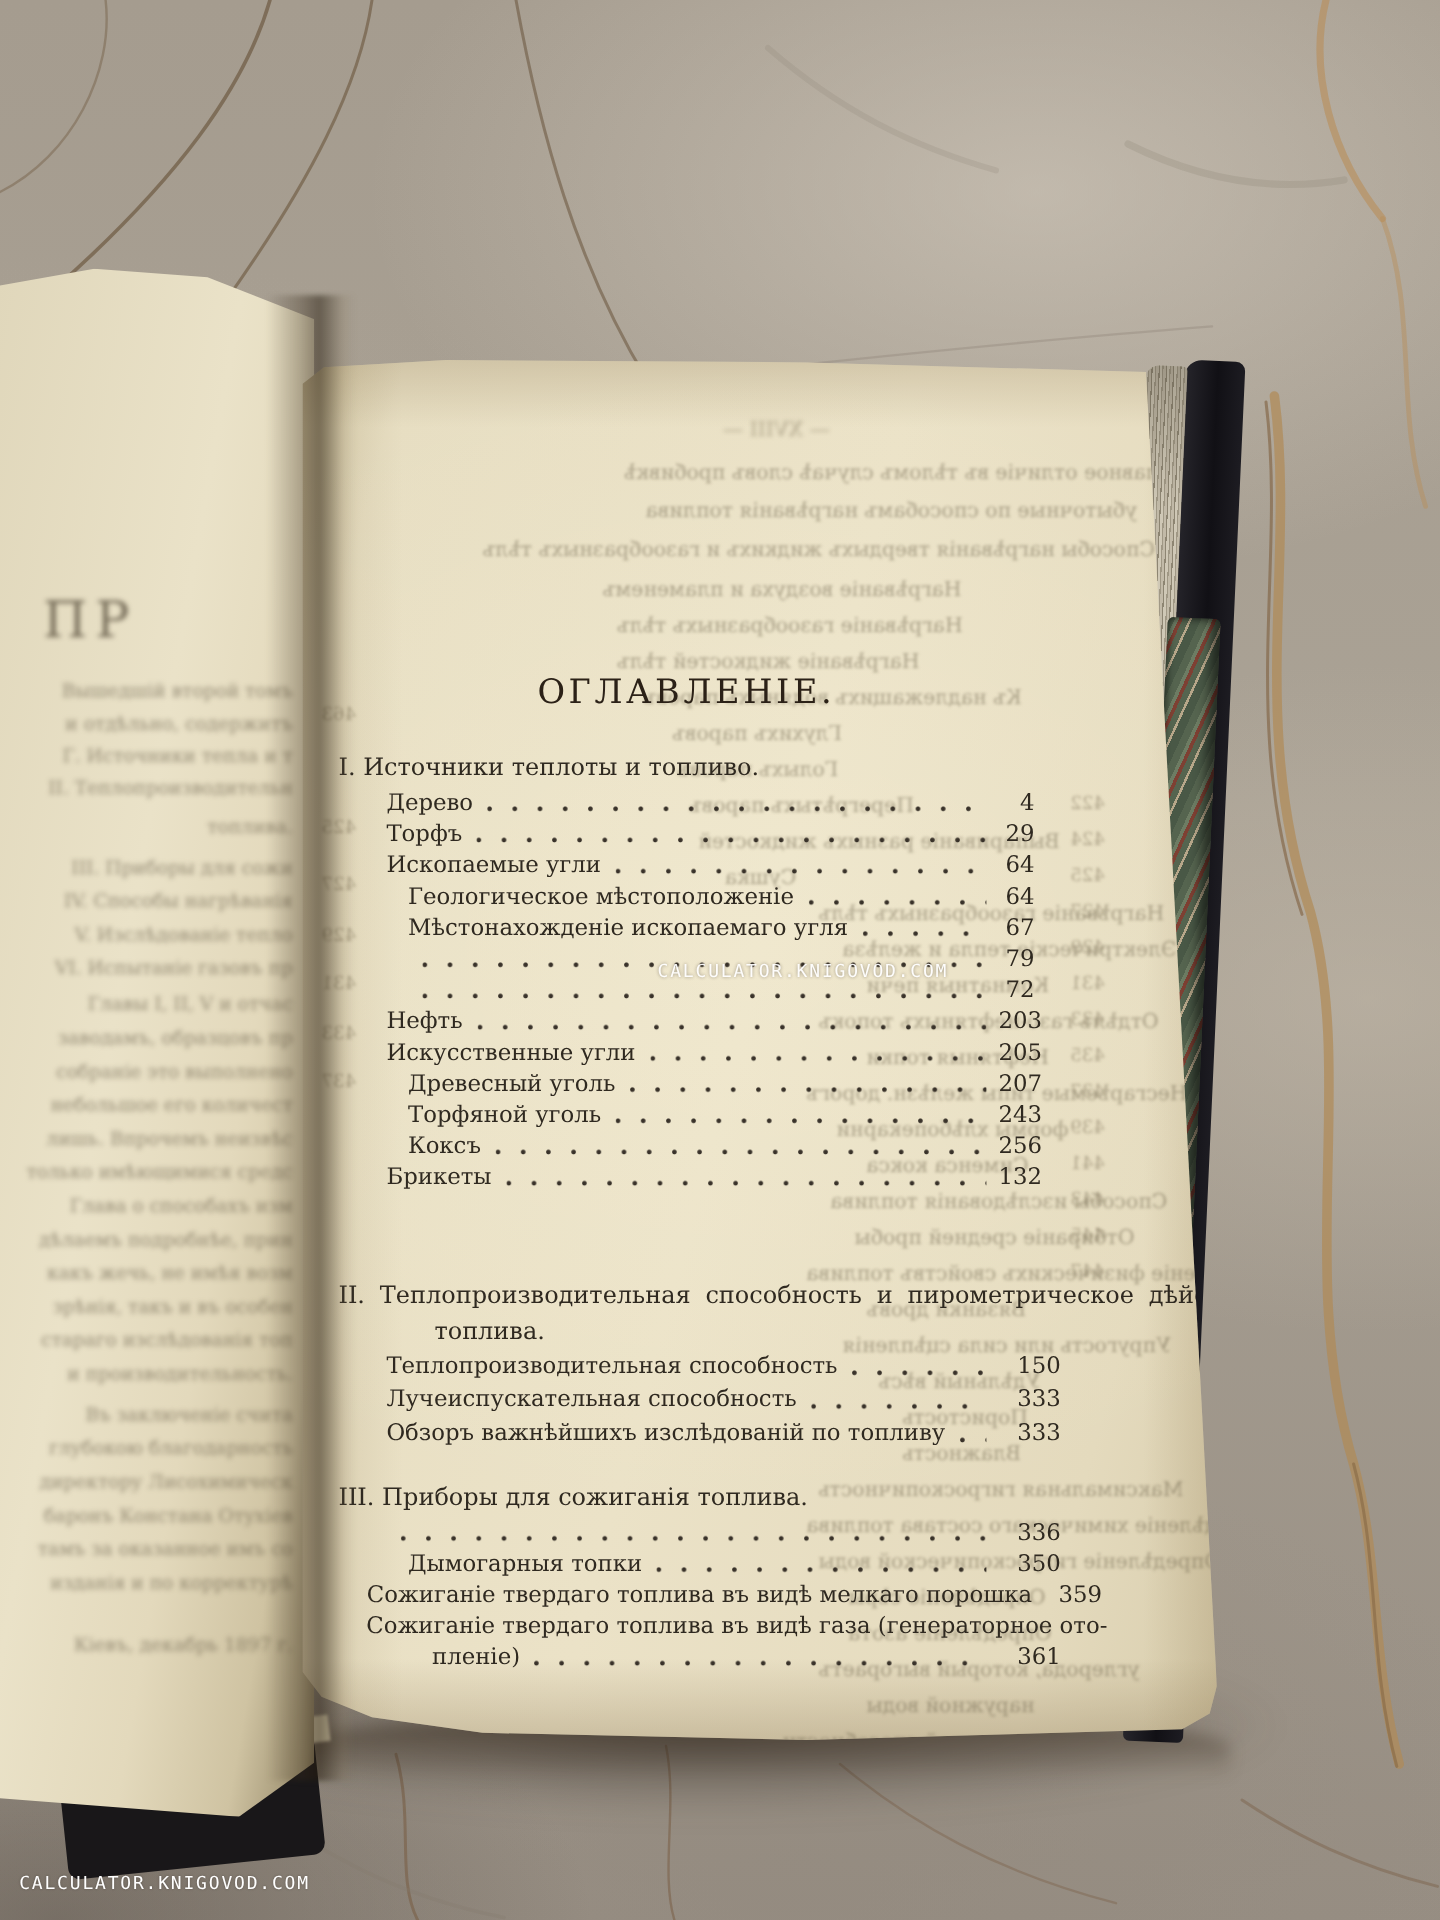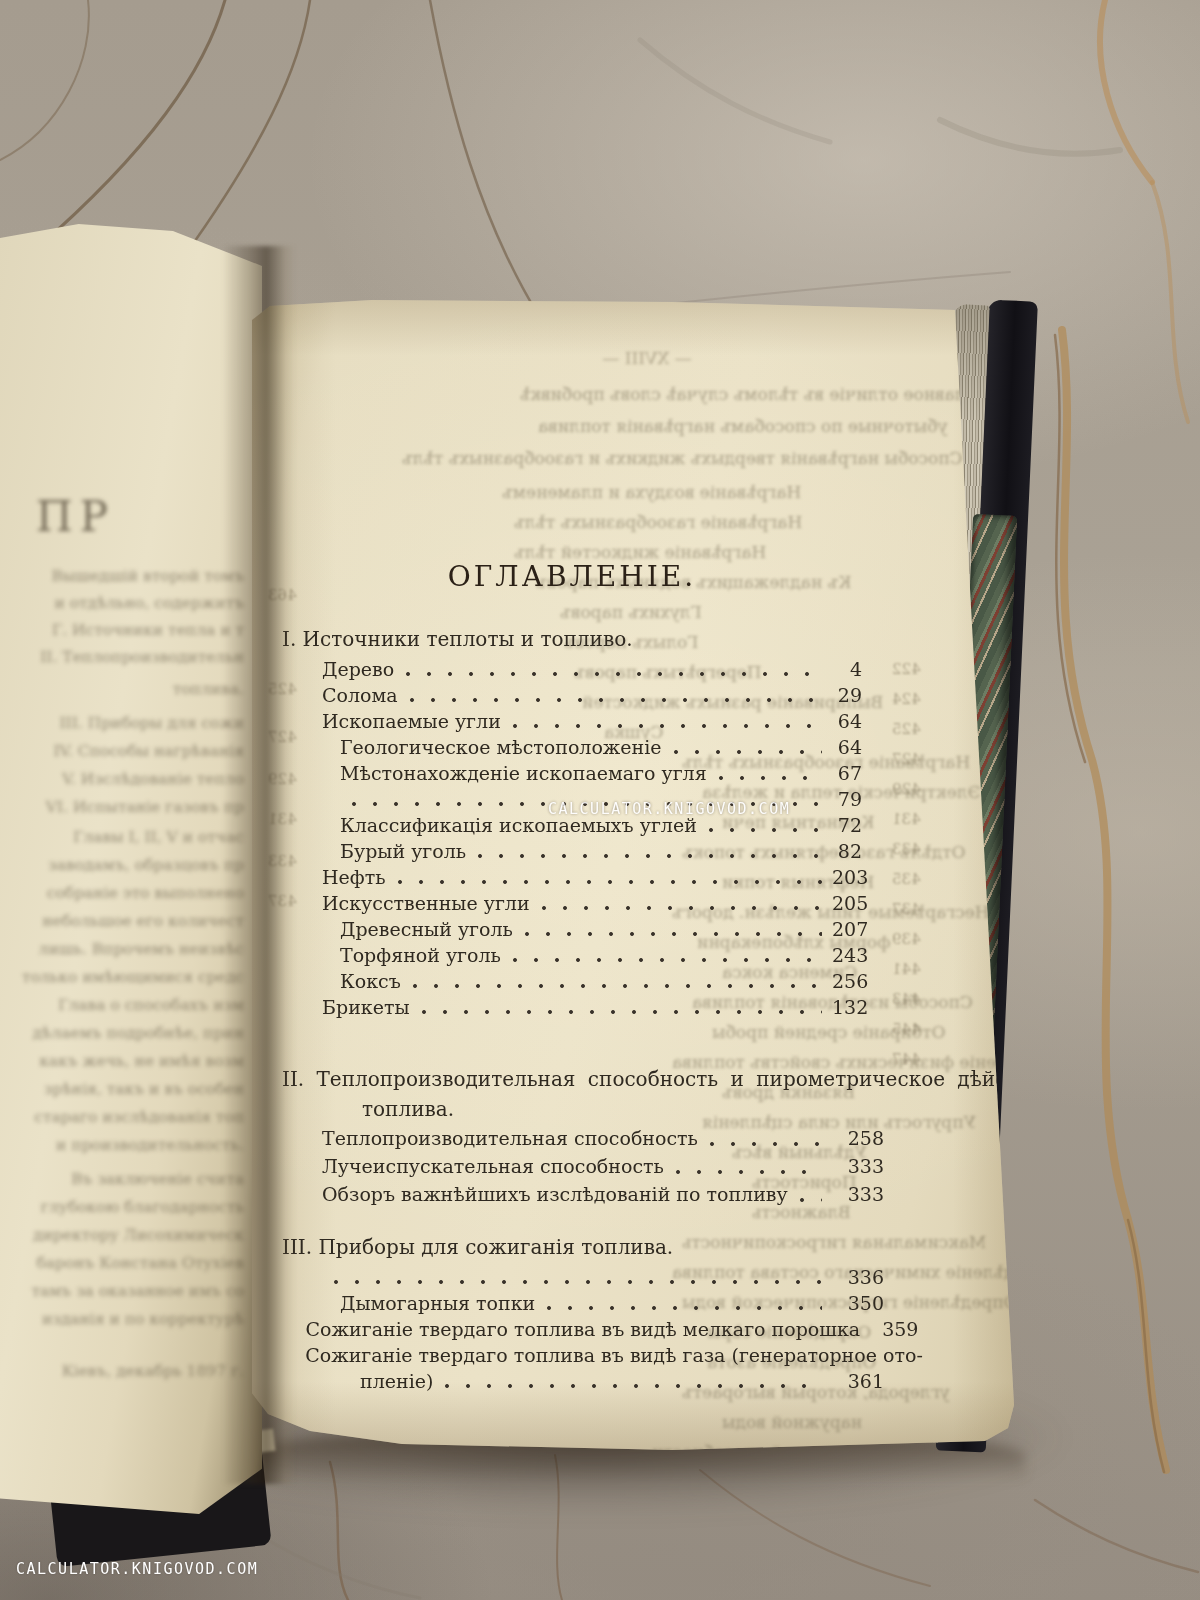--- a/index.html
+++ b/index.html
@@ -240,21 +240,21 @@
     <div class="toc-title">ОГЛАВЛЕНІЕ.</div>
     <div id="toc">
         <div class="sec s0" style="top: 326px;">
           <div class="sec-head">I. Источники теплоты и топливо.</div>
           <div class="row ind1">
             <span class="lab">Дерево</span>
             <span class="dots"></span>
             <span class="num">4</span>
           </div>
           <div class="row ind1">
-            <span class="lab">Солома</span>
+            <span class="lab">Торфъ</span>
             <span class="dots"></span>
             <span class="num">29</span>
           </div>
           <div class="row ind1">
             <span class="lab">Ископаемые угли</span>
             <span class="dots"></span>
             <span class="num">64</span>
           </div>
           <div class="row ind2">
             <span class="lab">Геологическое мѣстоположеніе</span>
@@ -264,28 +264,22 @@
           <div class="row ind2">
             <span class="lab">Мѣстонахожденіе ископаемаго угля</span>
             <span class="dots"></span>
             <span class="num">67</span>
           </div>
           <div class="row ind2">
             <span class="dots"></span>
             <span class="num">79</span>
           </div>
           <div class="row ind2">
-            <span class="lab">Классификація ископаемыхъ углей</span>
             <span class="dots"></span>
             <span class="num">72</span>
-          </div>
-          <div class="row ind2">
-            <span class="lab">Бурый уголь</span>
-            <span class="dots"></span>
-            <span class="num">82</span>
           </div>
           <div class="row ind1">
             <span class="lab">Нефть</span>
             <span class="dots"></span>
             <span class="num">203</span>
           </div>
           <div class="row ind1">
             <span class="lab">Искусственные угли</span>
             <span class="dots"></span>
             <span class="num">205</span>
@@ -310,21 +304,21 @@
             <span class="dots"></span>
             <span class="num">132</span>
           </div>
         </div>
         <div class="sec s1" style="top: 764px;">
           <div class="sec-head">II. Теплопроизводительная способность и пирометрическое дѣйствіе</div>
           <div class="sec-head2">топлива.</div>
           <div class="row ind1">
             <span class="lab">Теплопроизводительная способность</span>
             <span class="dots"></span>
-            <span class="num">258</span>
+            <span class="num">150</span>
           </div>
           <div class="row ind1">
             <span class="lab">Лучеиспускательная способность</span>
             <span class="dots"></span>
             <span class="num">333</span>
           </div>
           <div class="row ind1">
             <span class="lab">Обзоръ важнѣйшихъ изслѣдованій по топливу</span>
             <span class="dots"></span>
             <span class="num">333</span>

